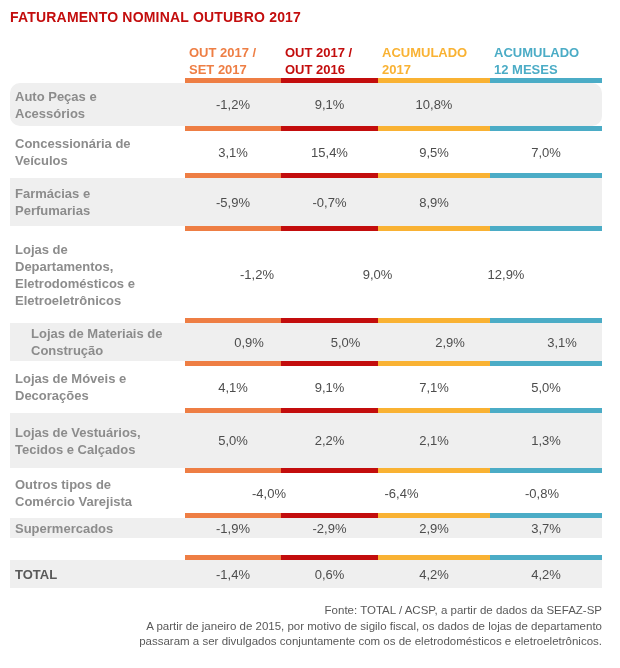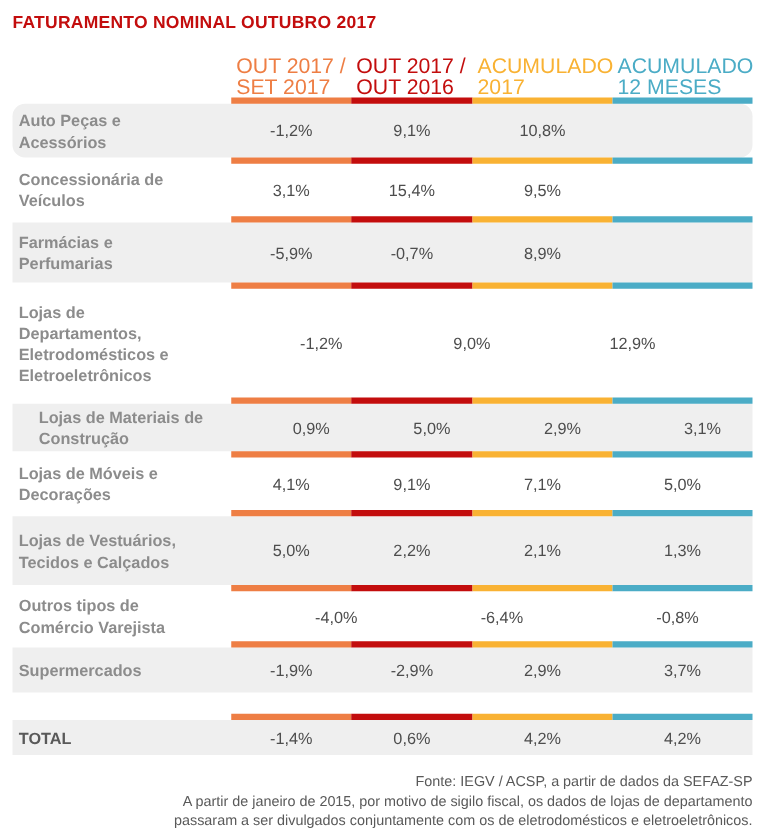--- a/index.html
+++ b/index.html
@@ -19,21 +19,21 @@
   }
   .tbl{margin-left:10px;width:592px;}
   
   .header-row{display:flex;margin-top:19px;}
   .spacer{width:175px;flex:0 0 175px;}
   .w0{width:96px;flex:0 0 96px;}
   .w1{width:97px;flex:0 0 97px;}
   .w2{width:112px;flex:0 0 112px;}
   .w3{width:112px;flex:0 0 112px;}
   .hcell{
-    font-size:17px;font-weight:normal;line-height:17px;white-space:pre-line;
+    font-size:13px;font-weight:bold;line-height:17px;white-space:pre-line;
     box-sizing:border-box;padding-left:4px;
   }
   .h0{color:var(--c-orange);}
   .h1{color:var(--c-red);}
   .h2{color:var(--c-amber);}
   .h3{color:var(--c-teal);}
   
   .row{display:block;}
   .barstrip{display:flex;height:5px;}
   .bar{height:5px;}
@@ -51,21 +51,21 @@
   .val{
     font-size:13px;color:var(--c-value);text-align:center;box-sizing:border-box;
   }
   .h43 .content{height:43px;border-radius:10px;}
   .h42 .content{height:42px;}
   .h31 .content{height:48px;}
   .h87 .content{height:87px;gap:24px;}
   .h38 .content{height:38px;padding-left:16px;}
   .h55 .content{height:55px;}
   .h40 .content{height:40px;gap:36px;}
-  .h32 .content{height:36px;}
+  .h32 .content{height:20px;}
   .h28 .content{height:28px;}
   .gap{height:17px;}
   .total-row .label{color:var(--c-footer);}
   
   .footer{
     margin:15px 0 0 10px;width:592px;text-align:right;
     font-size:11.5px;line-height:15.5px;color:var(--c-footer);white-space:pre-line;
   }
 </style>
 </head>
@@ -111,20 +111,21 @@
         <div class="bar seg1 w1"></div>
         <div class="bar seg2 w2"></div>
         <div class="bar seg3 w3"></div>
     </div>
     <div class="content">
       <div class="label">Concessionária de
 Veículos</div>
       <div class="val w0">3,1%</div>
       <div class="val w1">15,4%</div>
       <div class="val w2">9,5%</div>
+      <div class="val w3">7,0%</div>
     </div>
   </div>
 
   <div class="row h31 gray">
     <div class="barstrip">
       <div class="spacer"></div>
         <div class="bar seg0 w0"></div>
         <div class="bar seg1 w1"></div>
         <div class="bar seg2 w2"></div>
         <div class="bar seg3 w3"></div>
@@ -260,15 +261,15 @@
       <div class="label">TOTAL</div>
       <div class="val w0">-1,4%</div>
       <div class="val w1">0,6%</div>
       <div class="val w2">4,2%</div>
       <div class="val w3">4,2%</div>
     </div>
   </div>
 
 </div>
 
-<div class="footer">Fonte: IEGV / ACSP, a partir de dados da SEFAZ-SP
+<div class="footer">Fonte: TOTAL / ACSP, a partir de dados da SEFAZ-SP
 A partir de janeiro de 2015, por motivo de sigilo fiscal, os dados de lojas de departamento
 passaram a ser divulgados conjuntamente com os de eletrodomésticos e eletroeletrônicos.</div>
 
 </body></html>

